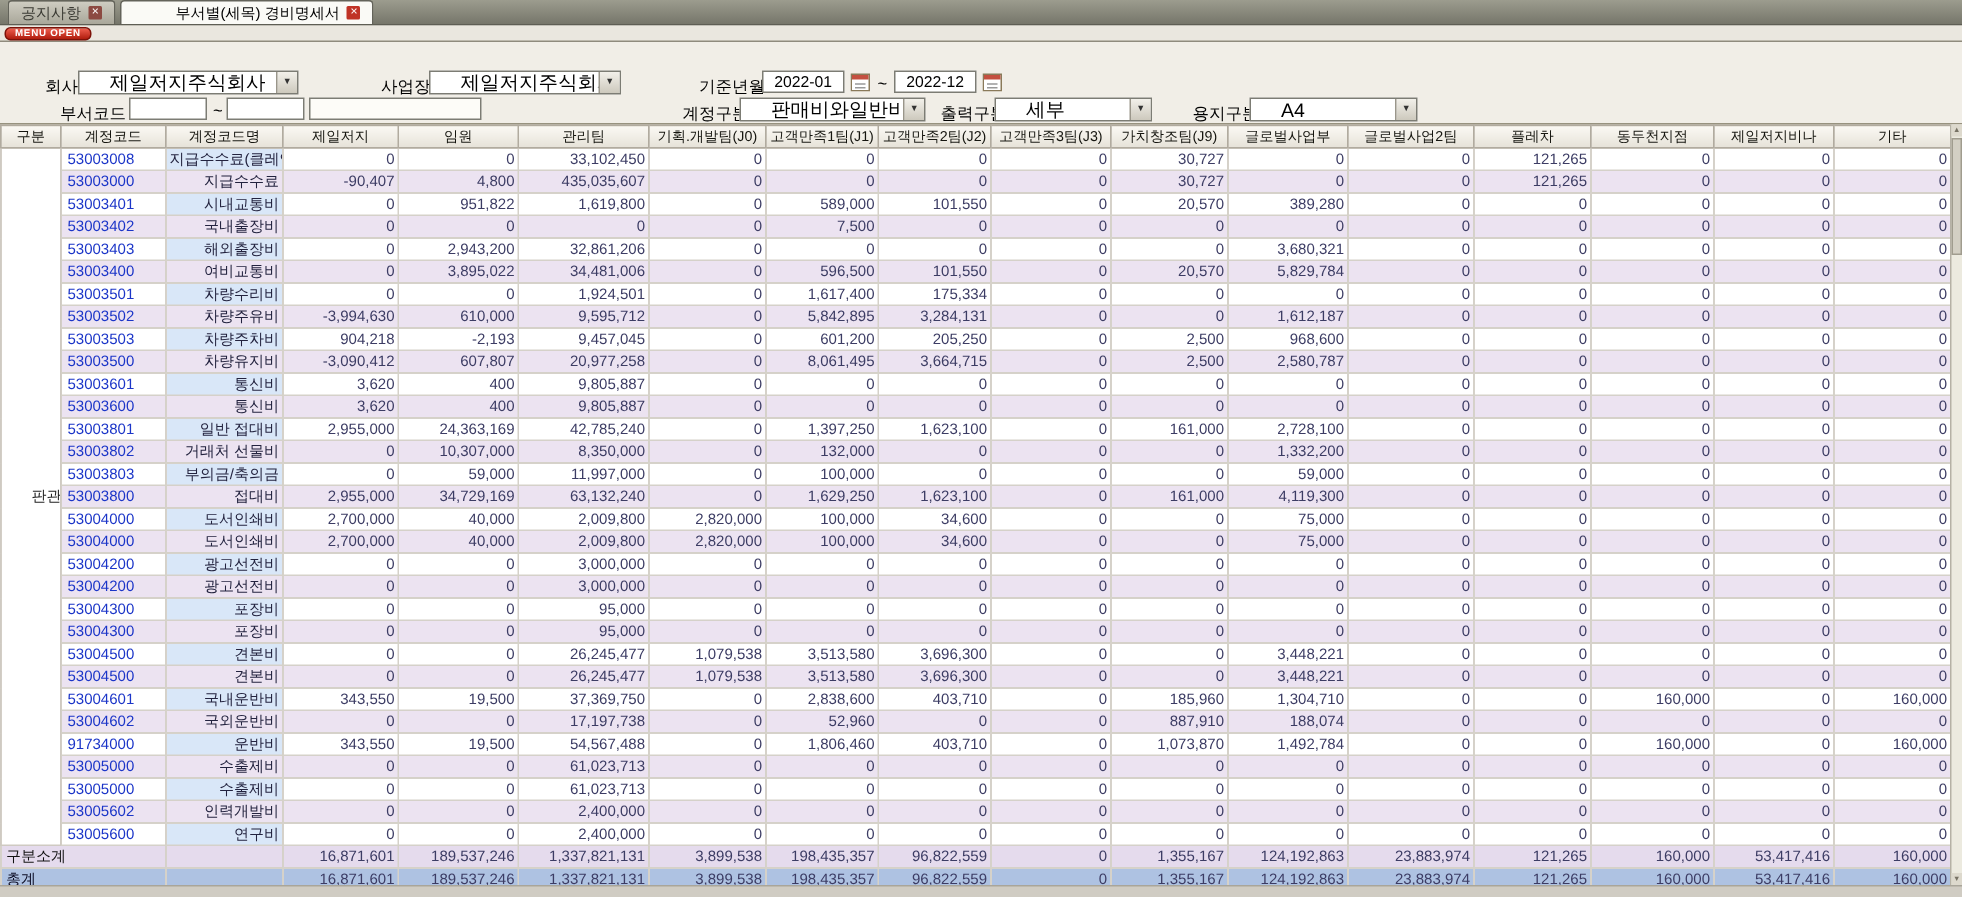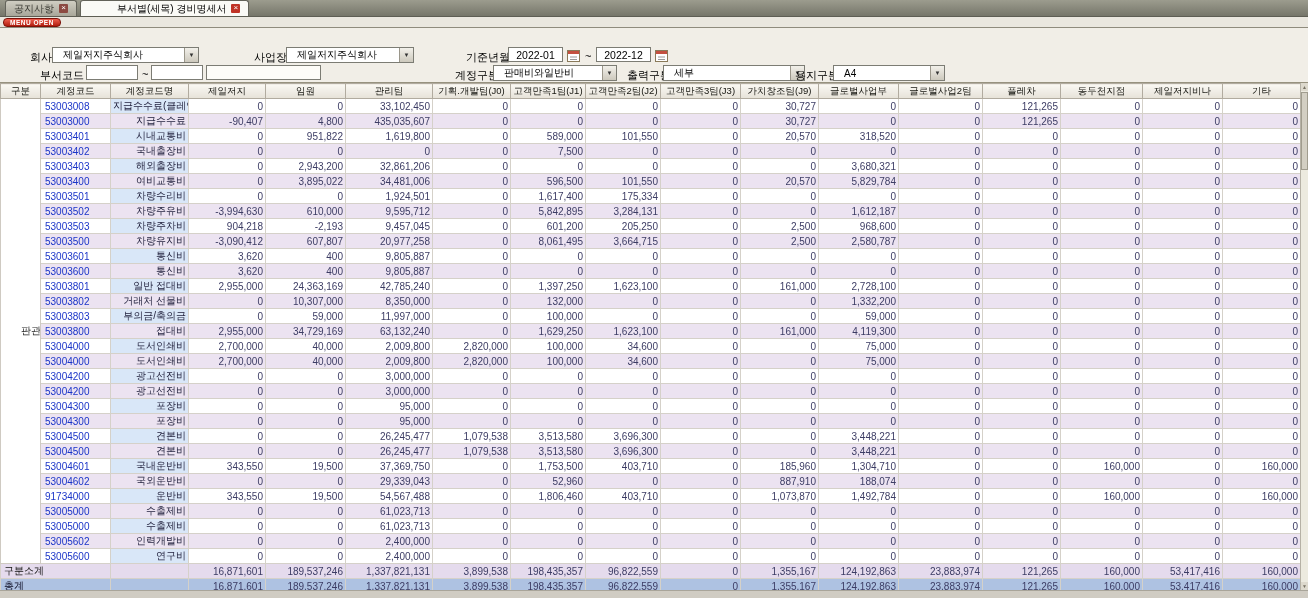--- a/index.html
+++ b/index.html
@@ -18,21 +18,21 @@
   
   .menustrip{position:absolute;top:17px;left:0;width:1308px;height:11px;background:#eae7df;border-bottom:1px solid #8f8b7d;}
   .menu-open{position:absolute;top:1px;left:3px;height:9px;padding:0 6px;background:linear-gradient(#ef5d4d,#b01d0e);border:1px solid #7d1209;border-radius:4px;color:#fff;font-size:6.5px;font-weight:bold;line-height:7px;letter-spacing:.5px;}
 
   
   .filters{position:absolute;top:28px;left:0;width:1308px;height:55px;background:#f1eee7;border-bottom:1px solid #97927f;}
   .flabel{position:absolute;font-size:11px;color:#000;white-space:nowrap;}
   .txt{position:absolute;height:15px;border:1px solid #7c7c74;background:#fff;font-size:10.5px;font-family:inherit;padding:0 2px;}
   .txt.date{text-align:center;width:55px;}
   .dd{position:absolute;height:16px;border:1px solid #7c7c74;background:#fff;display:flex;align-items:center;}
-  .dd-val{flex:1;font-size:10px;padding-left:10px;white-space:nowrap;overflow:hidden;color:#000;}
+  .dd-val{flex:1;font-size:13px;padding-left:20px;white-space:nowrap;overflow:hidden;color:#000;}
   .dd-btn{width:14px;height:100%;background:linear-gradient(#f2f0ea,#cdc9bd);border-left:1px solid #9a968a;font-size:6px;color:#333;display:flex;align-items:center;justify-content:center;}
   .cal{position:absolute;width:13px;height:13px;}
   .tilde{position:absolute;font-size:11px;color:#000;}
 
   
   .gridwrap{position:absolute;top:83px;left:0;width:1300px;}
   table.grid{border-collapse:collapse;table-layout:fixed;width:1300px;}
   .grid th{height:15px;background:linear-gradient(#faf8f3,#e6e2d8);border:1px solid #b1ab9f;font-size:9.5px;font-weight:normal;color:#15150f;padding:0 1px;overflow:hidden;white-space:nowrap;text-align:center;}
   .grid td{height:13.9px;border:1px solid #d5d1c9;font-size:10px;padding:0 2px;white-space:nowrap;overflow:hidden;}
   .grid td.code{color:#1b35c8;text-align:left;padding-left:4px;}
@@ -112,21 +112,21 @@
     <input class="txt" style="left: 86px; top: 37px; width: 52px;" value="">
     <span class="tilde" style="left:142px;top:40px">~</span>
     <input class="txt" style="left: 151px; top: 37px; width: 52px;" value="">
     <input class="txt" style="left: 206px; top: 37px; width: 115px; background: rgb(253, 252, 248);" value="">
     <span class="flabel" style="left:455px;top:40px">계정구분</span>
     <div class="dd" style="left:493px;top:37px;width:124px">
       <span class="dd-val">판매비와일반비</span>
       <span class="dd-btn">▼</span>
     </div>
     <span class="flabel" style="left:627px;top:40px">출력구분</span>
-    <div class="dd" style="left:663px;top:37px;width:142px">
+    <div class="dd" style="left:663px;top:37px;width:105px">
       <span class="dd-val">세부</span>
       <span class="dd-btn">▼</span>
     </div>
     <span class="flabel" style="left:795px;top:40px">용지구분</span>
     <div class="dd" style="left:833px;top:37px;width:112px">
       <span class="dd-val">A4</span>
       <span class="dd-btn">▼</span>
     </div>
   </div>
 
@@ -214,21 +214,21 @@
             <td class="code">53003401</td>
             <td class="name">시내교통비</td>
             <td class="num">0</td>
             <td class="num">951,822</td>
             <td class="num">1,619,800</td>
             <td class="num">0</td>
             <td class="num">589,000</td>
             <td class="num">101,550</td>
             <td class="num">0</td>
             <td class="num">20,570</td>
-            <td class="num">318,520</td>
+            <td class="num">389,280</td>
             <td class="num">0</td>
             <td class="num">0</td>
             <td class="num">0</td>
             <td class="num">0</td>
             <td class="num">0</td>
           </tr>
           <tr class="alt">
             <td class="code">53003402</td>
             <td class="name">국내출장비</td>
             <td class="num">0</td>
@@ -606,37 +606,37 @@
             <td class="num">0</td>
             <td class="num">0</td>
           </tr>
           <tr class="plain">
             <td class="code">53004601</td>
             <td class="name">국내운반비</td>
             <td class="num">343,550</td>
             <td class="num">19,500</td>
             <td class="num">37,369,750</td>
             <td class="num">0</td>
-            <td class="num">1,753,500</td>
+            <td class="num">2,838,600</td>
             <td class="num">403,710</td>
             <td class="num">0</td>
             <td class="num">185,960</td>
             <td class="num">1,304,710</td>
             <td class="num">0</td>
             <td class="num">0</td>
             <td class="num">160,000</td>
             <td class="num">0</td>
             <td class="num">160,000</td>
           </tr>
           <tr class="alt">
             <td class="code">53004602</td>
             <td class="name">국외운반비</td>
             <td class="num">0</td>
             <td class="num">0</td>
-            <td class="num">29,339,043</td>
+            <td class="num">17,197,738</td>
             <td class="num">0</td>
             <td class="num">52,960</td>
             <td class="num">0</td>
             <td class="num">0</td>
             <td class="num">887,910</td>
             <td class="num">188,074</td>
             <td class="num">0</td>
             <td class="num">0</td>
             <td class="num">0</td>
             <td class="num">0</td>

